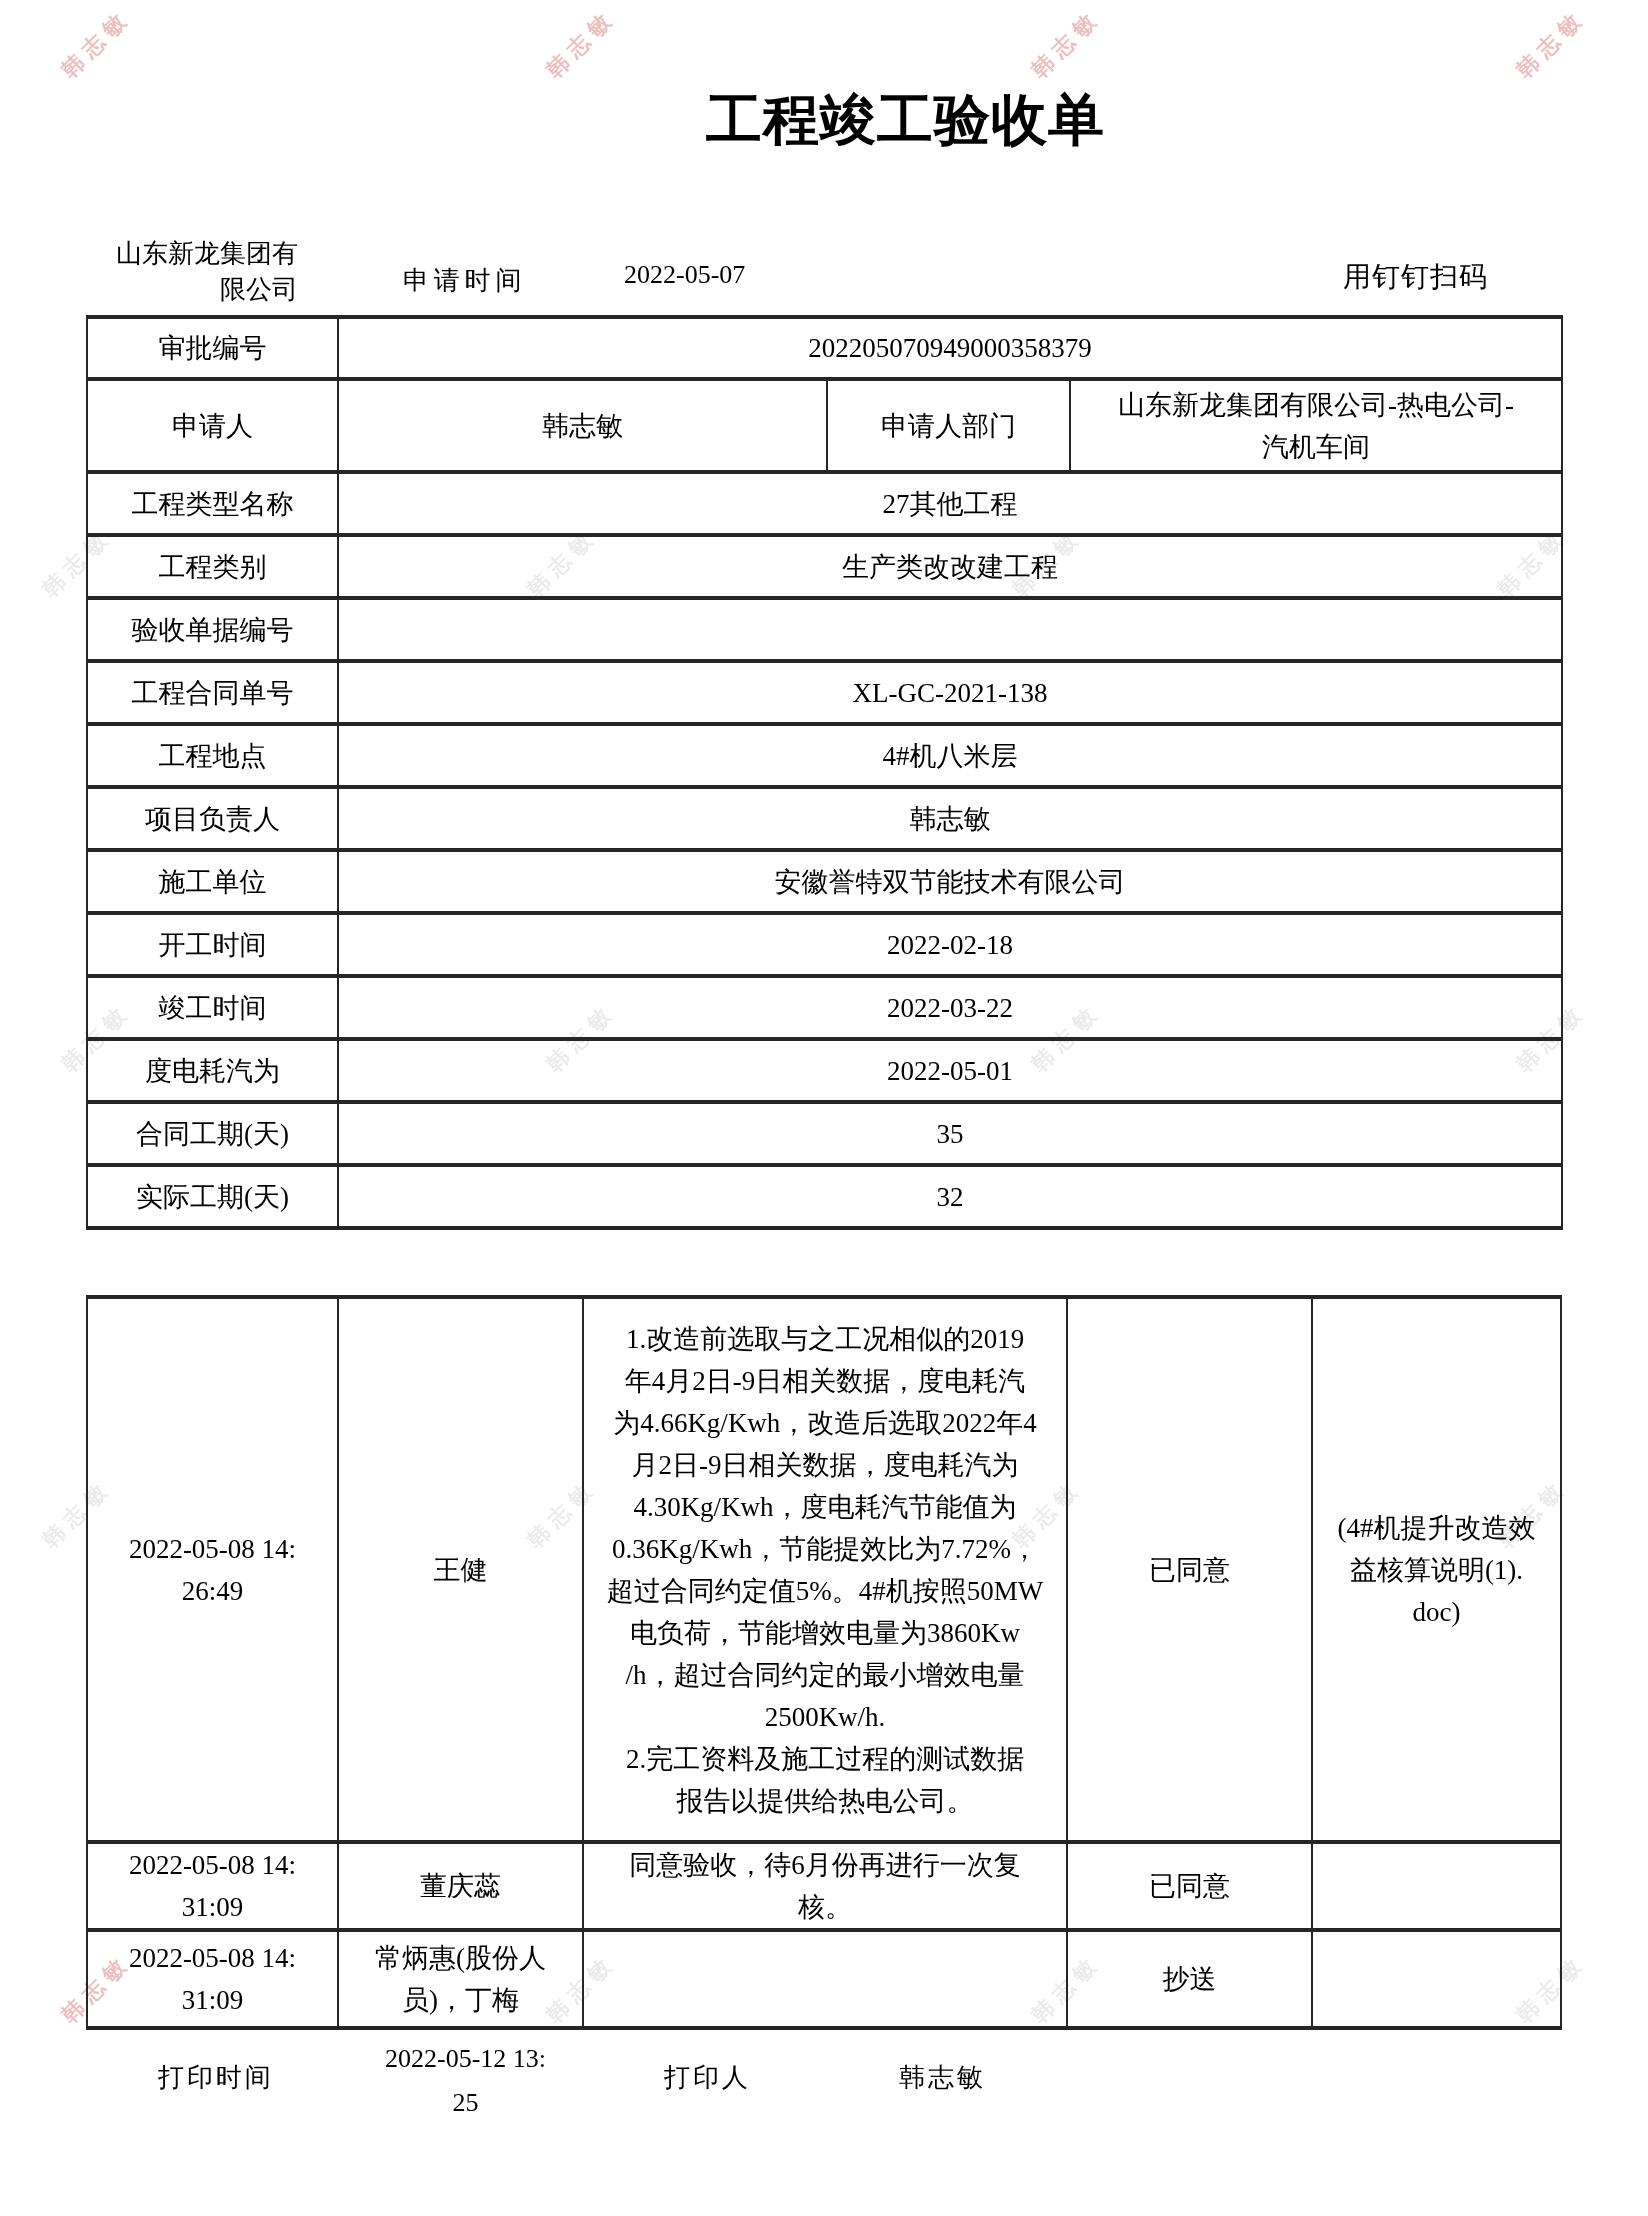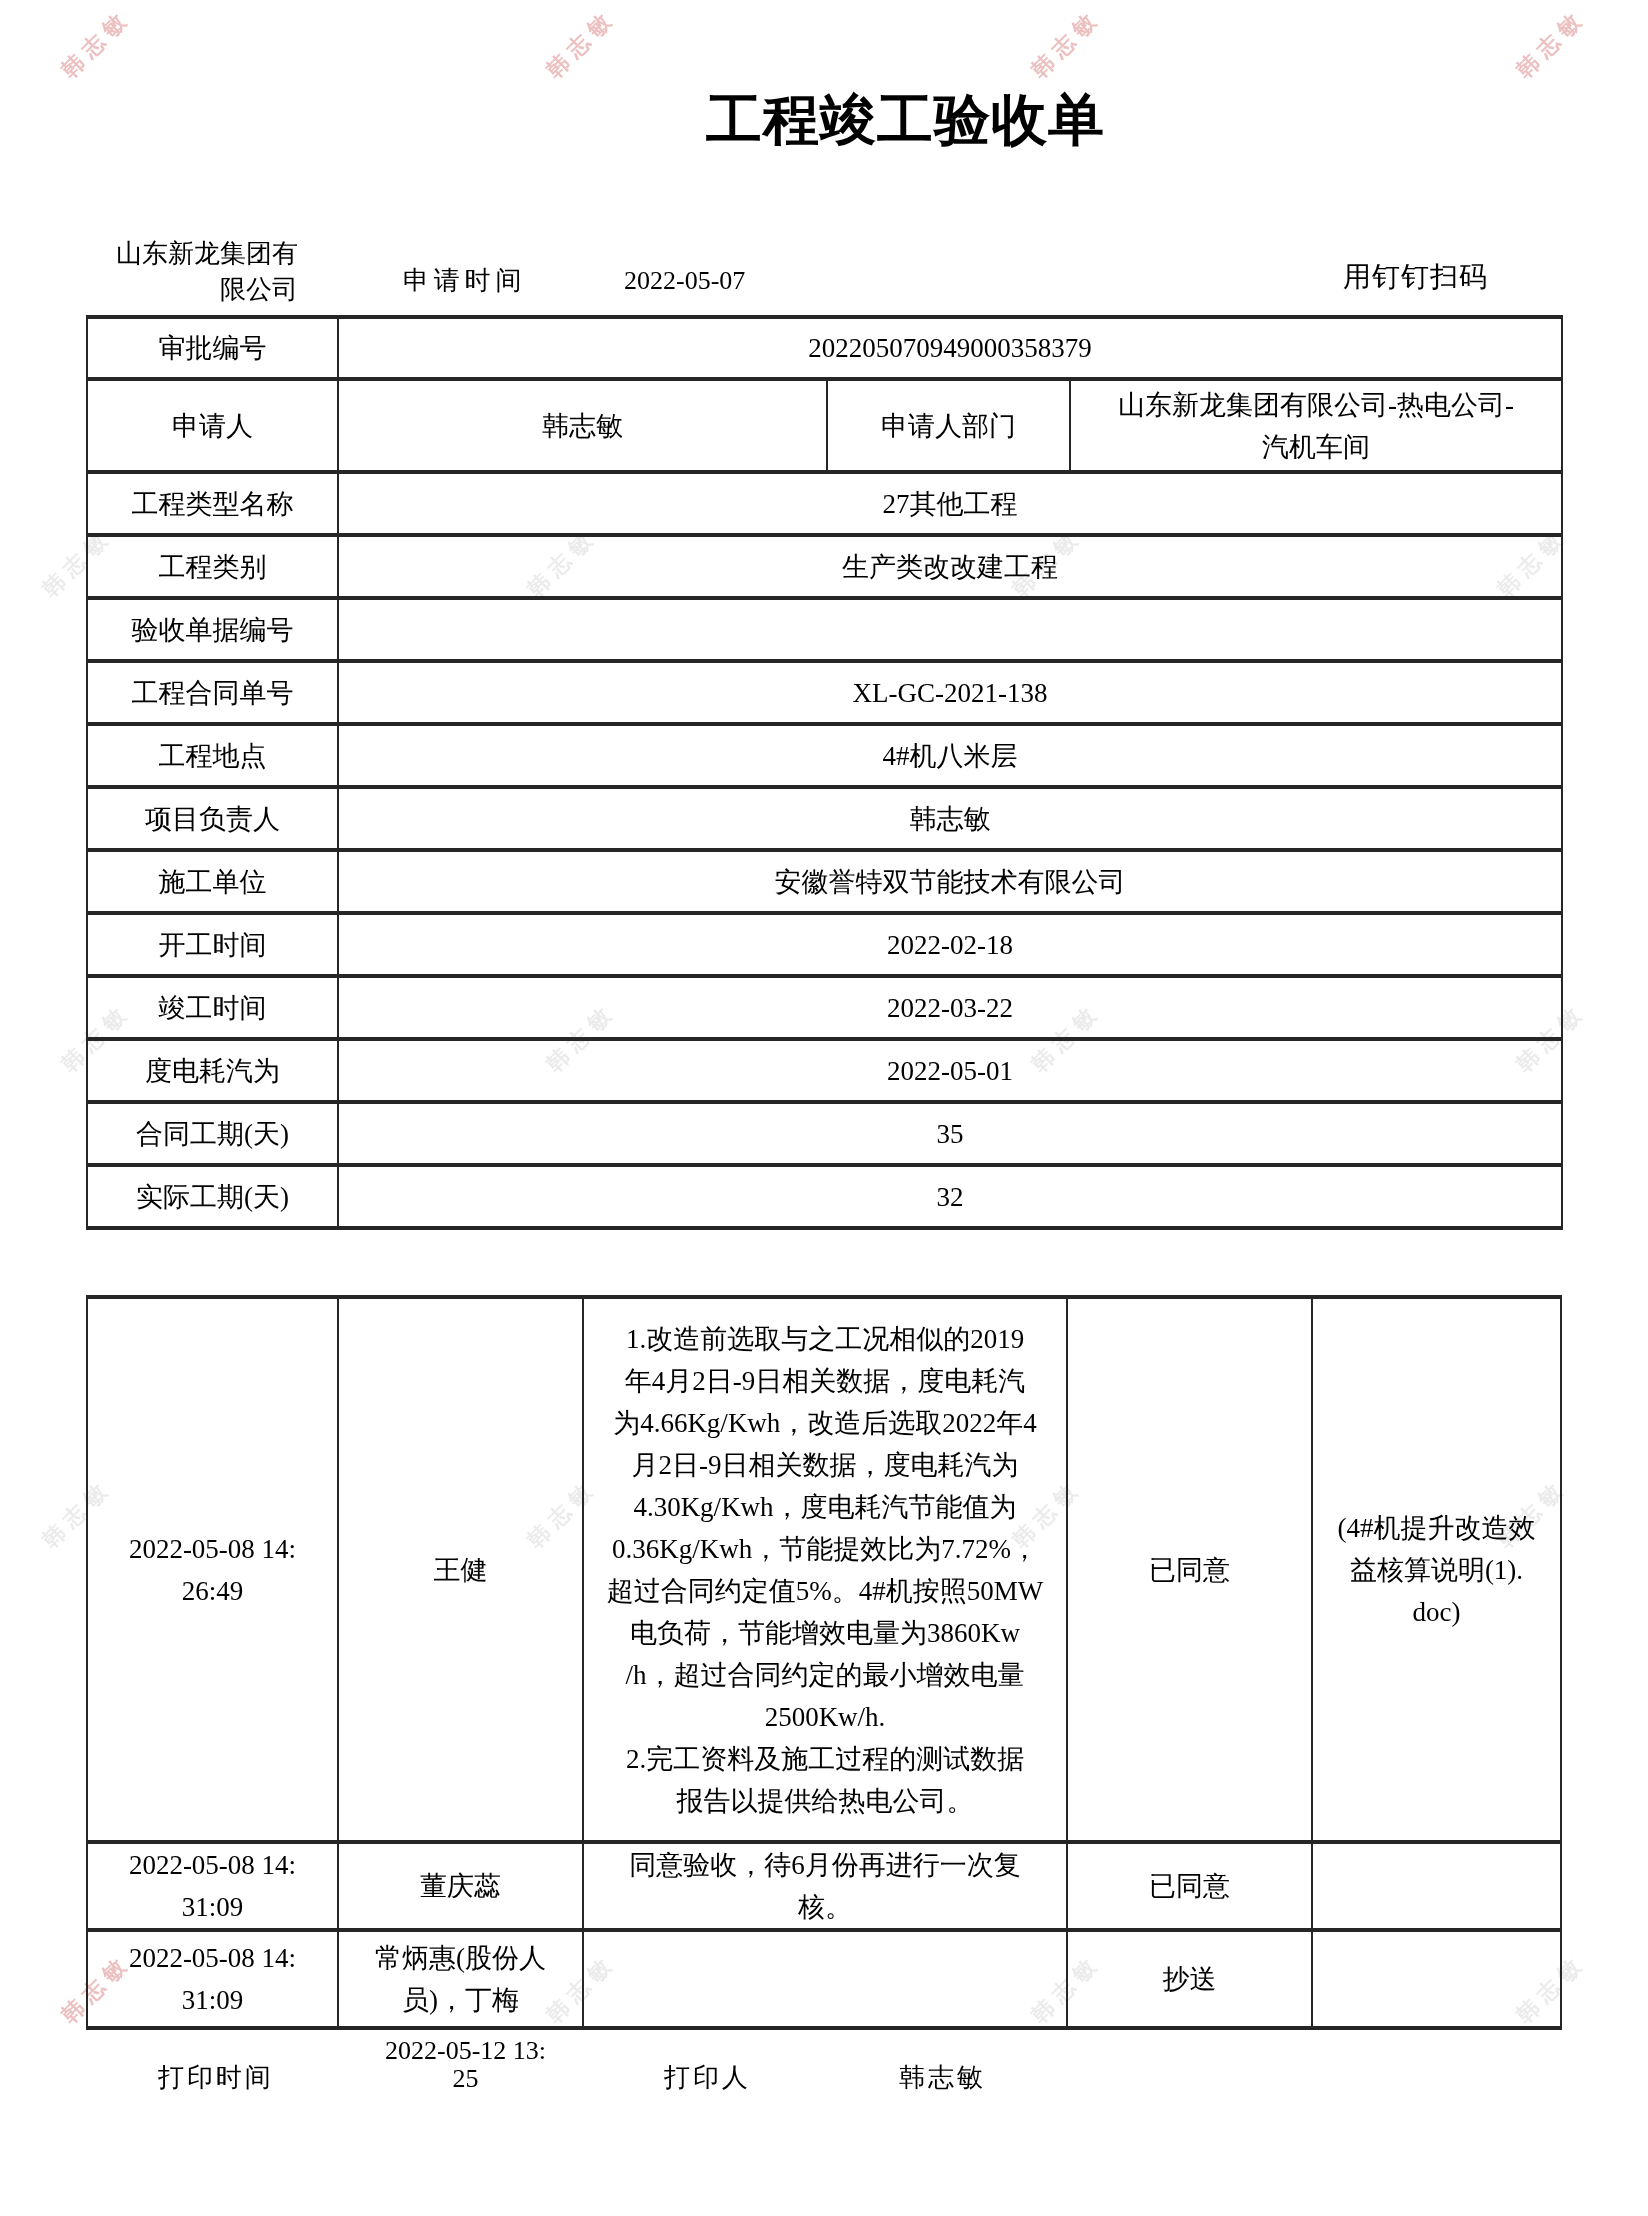--- a/index.html
+++ b/index.html
@@ -25,21 +25,21 @@
   .wm-red{color:rgba(205,90,90,0.38);}
   
   #doc-title{
     position:absolute;left:706px;top:83px;
     font-size:56px;font-weight:bold;letter-spacing:1px;
     white-space:nowrap;z-index:2;
   }
   .hdr{position:absolute;z-index:2;font-size:26px;line-height:36px;}
   #hdr-company{left:101px;top:236px;width:197px;text-align:right;white-space:pre;}
   #hdr-apply-label{left:403px;top:263px;letter-spacing:4.8px;white-space:nowrap;}
-  #hdr-apply-value{left:624px;top:263px;white-space:nowrap;}
+  #hdr-apply-value{left:624px;top:257px;white-space:nowrap;}
   #hdr-scan{left:1343px;top:259px;font-size:28px;letter-spacing:1px;white-space:nowrap;text-align:center;}
   
   table.grid{
     position:absolute;left:86px;z-index:2;
     border-collapse:collapse;table-layout:fixed;
     width:1475px;
   }
   #info-table{top:315px;}
   #approval-table{top:1295px;}
   table.grid td{
@@ -48,21 +48,21 @@
     border-bottom-width:4.8px;
     padding:0;
     text-align:center;vertical-align:middle;
     font-size:27px;line-height:42px;
     overflow:hidden;
   }
   .pre{white-space:pre;}
   
   .ftr{position:absolute;z-index:2;font-size:26px;white-space:nowrap;}
   #ftr-time-label{left:158px;top:2060px;letter-spacing:2.9px;}
-  #ftr-time-value{left:355px;top:2037px;width:221px;text-align:center;white-space:pre;line-height:28px;}
+  #ftr-time-value{left:355px;top:2037px;width:221px;text-align:center;white-space:pre;line-height:44px;}
   #ftr-printer-label{left:664px;top:2060px;letter-spacing:2.9px;}
   #ftr-printer-value{left:899px;top:2060px;letter-spacing:2.9px;}
 </style>
 </head>
 <body>
 
 <div id="page">
 
   <div id="wm-layer">
       <div class="wm wm-red" style="left: 53px; top: 29px;">韩志敏</div>

